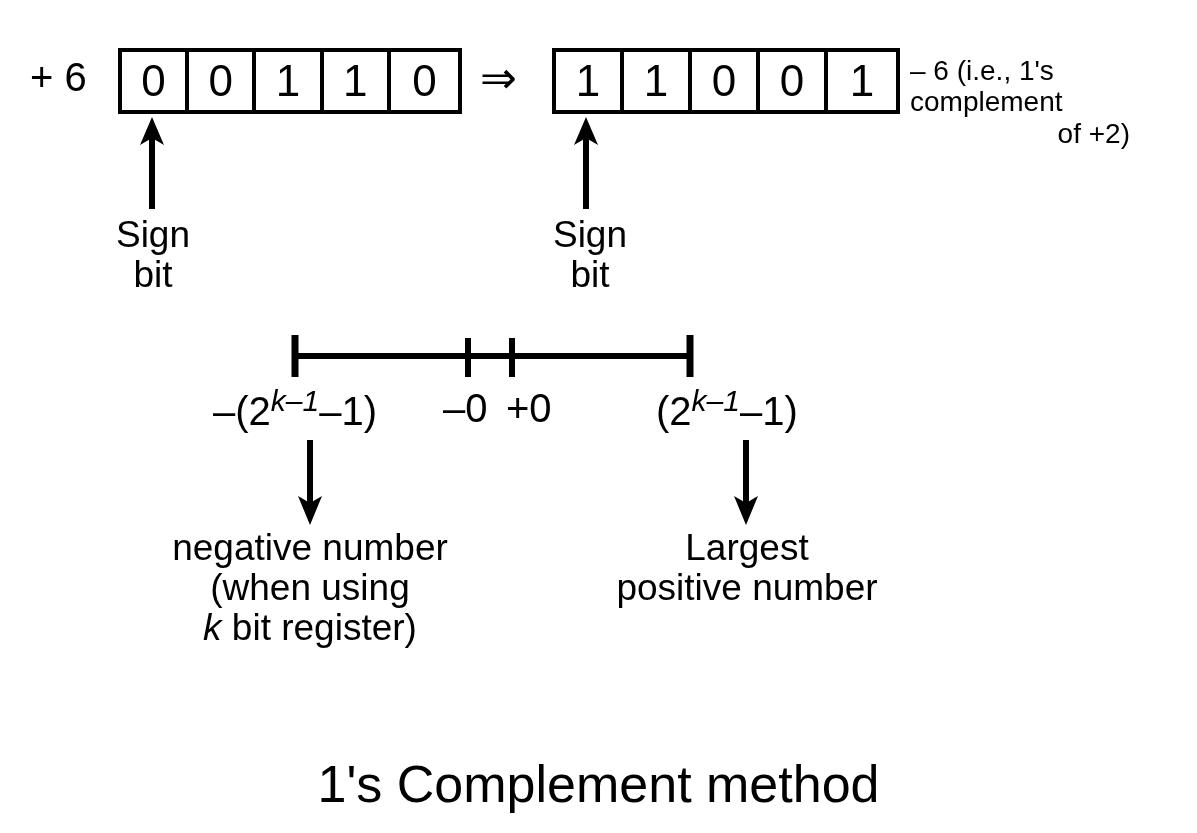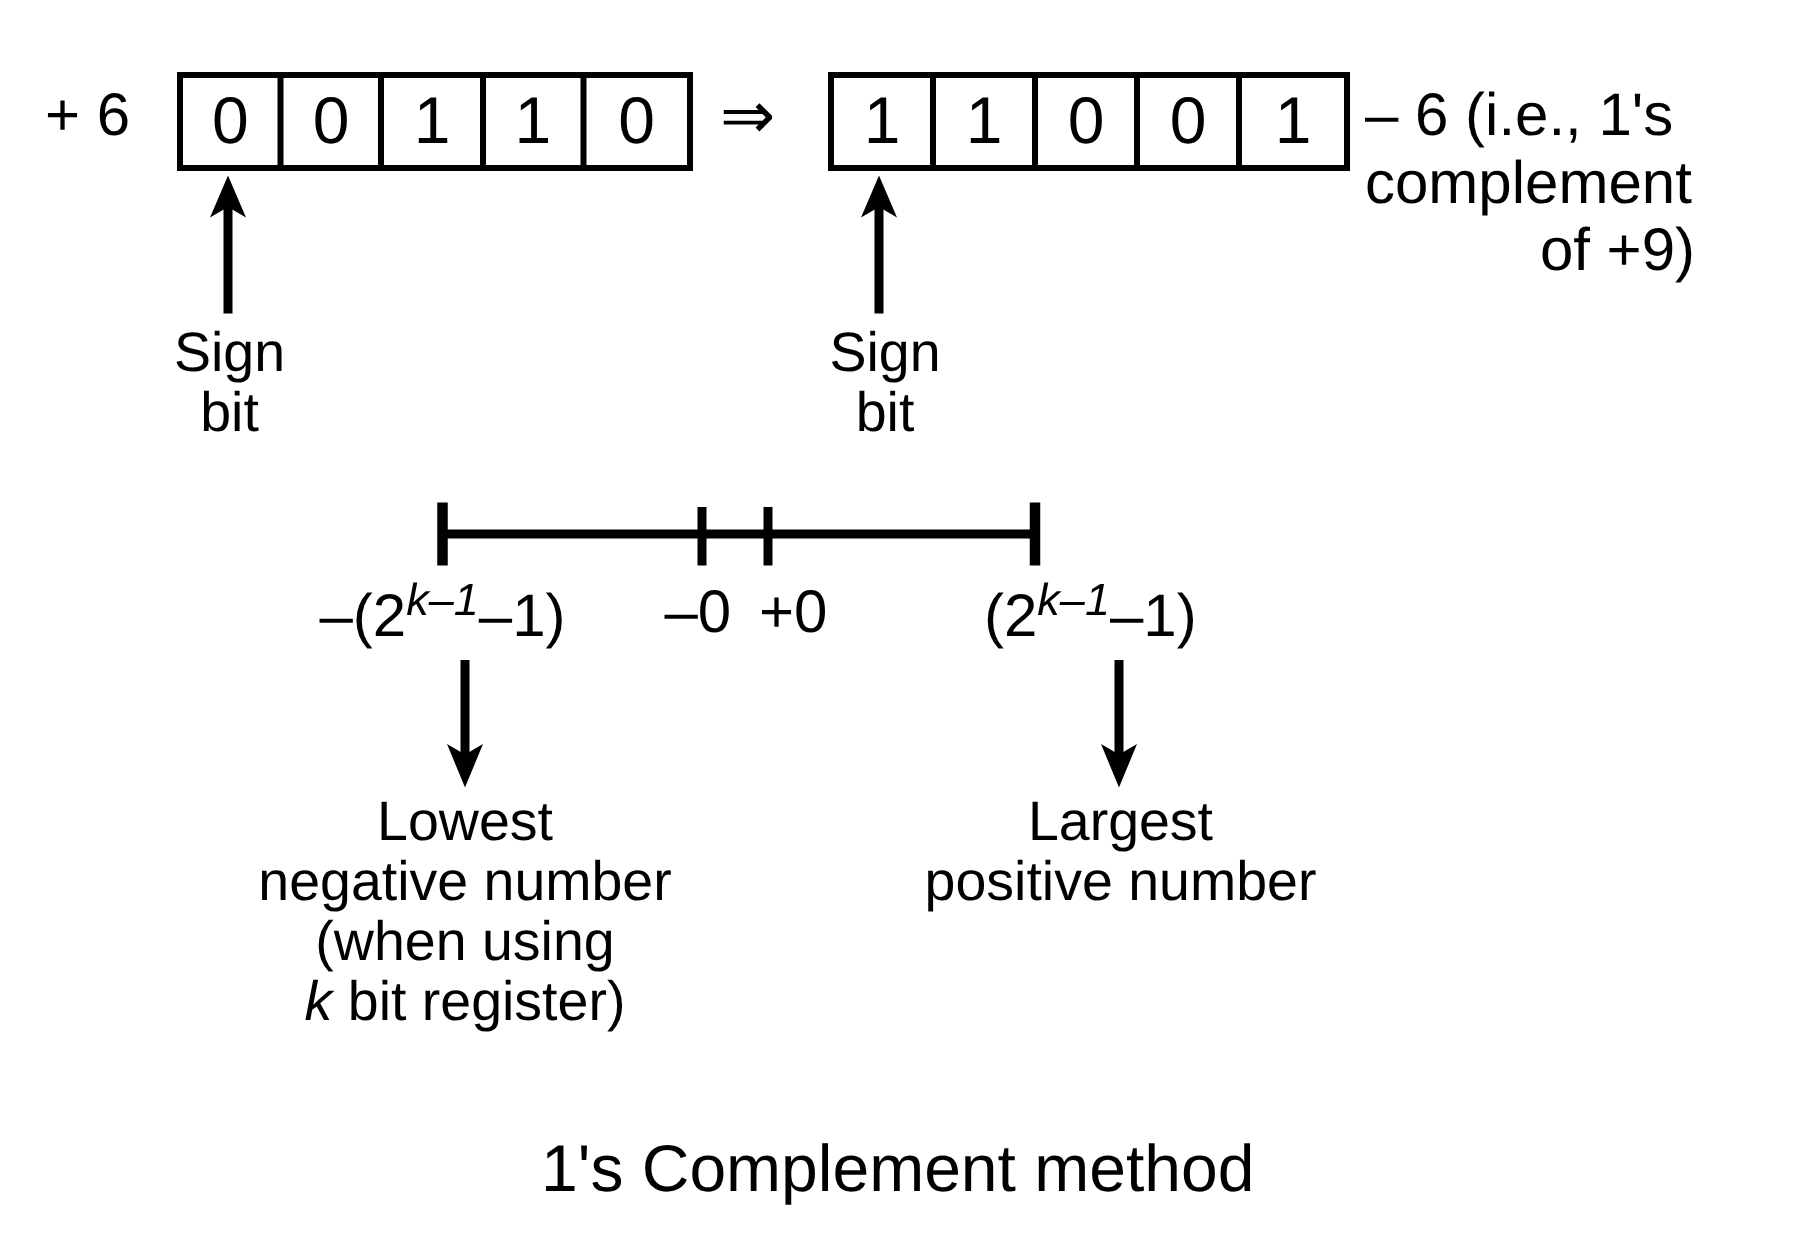--- a/index.html
+++ b/index.html
@@ -61,21 +61,21 @@
     line-height: 1;
   }
 
   
   svg { display: block; overflow: visible; }
 
   
   .numline { pointer-events: none; }
 
   .caption {
-    font-size: 44px;
+    font-size: 52px;
     line-height: 1;
     white-space: nowrap;
     text-align: center;
   }
 
   
   .expr { font-size: 40px; line-height: 1; white-space: nowrap; }
   .sup {
     font-size: 30px;
     vertical-align: super;
@@ -124,24 +124,24 @@
       <line x1="18" y1="92" x2="18" y2="16" stroke="#000" stroke-width="6"></line>
       <polygon points="18,0 6,28 18,21 30,28" fill="#000"></polygon>
     </svg>
   </div>
 
   <div class="abs blocktext" style="left:505px; top:215px; width:170px;">
     <span class="line">Sign</span>
     <span class="line">bit</span>
   </div>
 
-  <div class="abs" style="left:910px; top:55px; width:280px; font-size:40px; line-height:1.12; text-align:left; white-space:nowrap;">
+  <div class="abs" style="left:910px; top:55px; width:280px; font-size:28px; line-height:1.12; text-align:left; white-space:nowrap;">
     <div>– 6 (i.e., 1's</div>
     <div style="text-align:left; padding-right:4px;">complement</div>
-    <div style="text-align:right; padding-right:60px;">of +9)</div>
+    <div style="text-align:right; padding-right:60px;">of +2)</div>
   </div>
 
   <div class="abs numline" style="left:290px; top:332px;">
     <svg width="410" height="48" viewBox="0 0 410 48" aria-hidden="true">
 
       <line x1="5" y1="24" x2="400" y2="24" stroke="#000" stroke-width="6"></line>
 
       <line x1="5" y1="3" x2="5" y2="45" stroke="#000" stroke-width="7"></line>
       <line x1="178" y1="6" x2="178" y2="45" stroke="#000" stroke-width="6"></line>
       <line x1="222" y1="6" x2="222" y2="45" stroke="#000" stroke-width="6"></line>
@@ -169,21 +169,20 @@
   </div>
 
   <div class="abs" style="left:728px; top:440px;">
     <svg width="36" height="85" viewBox="0 0 36 85" aria-hidden="true">
       <line x1="18" y1="0" x2="18" y2="70" stroke="#000" stroke-width="6"></line>
       <polygon points="18,85 6,56 18,63 30,56" fill="#000"></polygon>
     </svg>
   </div>
 
   <div class="abs blocktext" style="left:60px; top:528px; width:500px;">
-    <span class="line">Lowest</span>
     <span class="line">negative number</span>
     <span class="line">(when using</span>
     <span class="line"><span class="ital">k</span><span> bit register)</span></span>
   </div>
 
   <div class="abs blocktext" style="left:497px; top:528px; width:500px;">
     <span class="line">Largest</span>
     <span class="line">positive number</span>
   </div>
 

